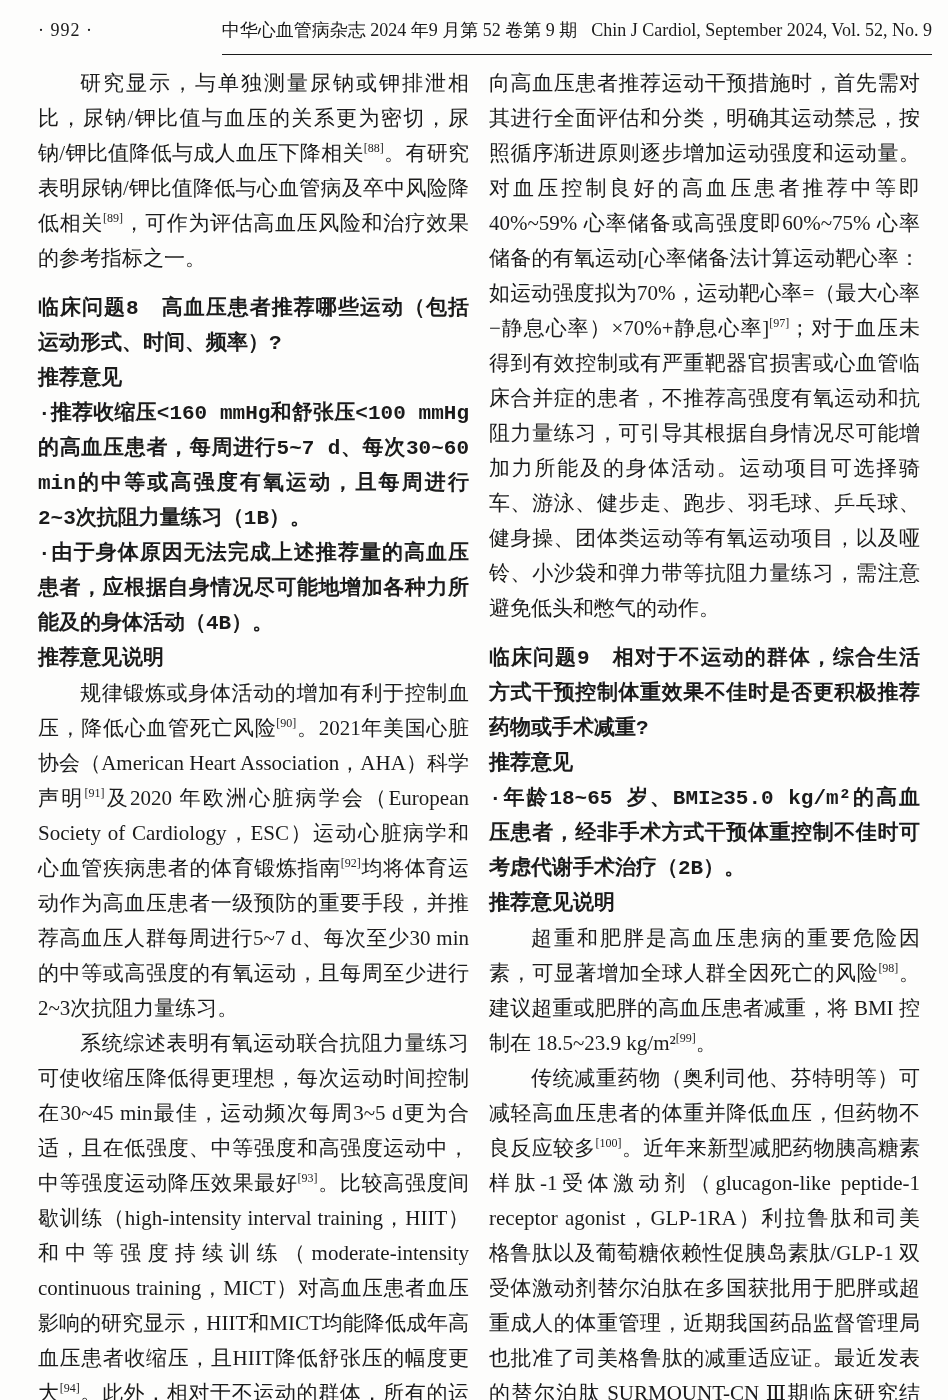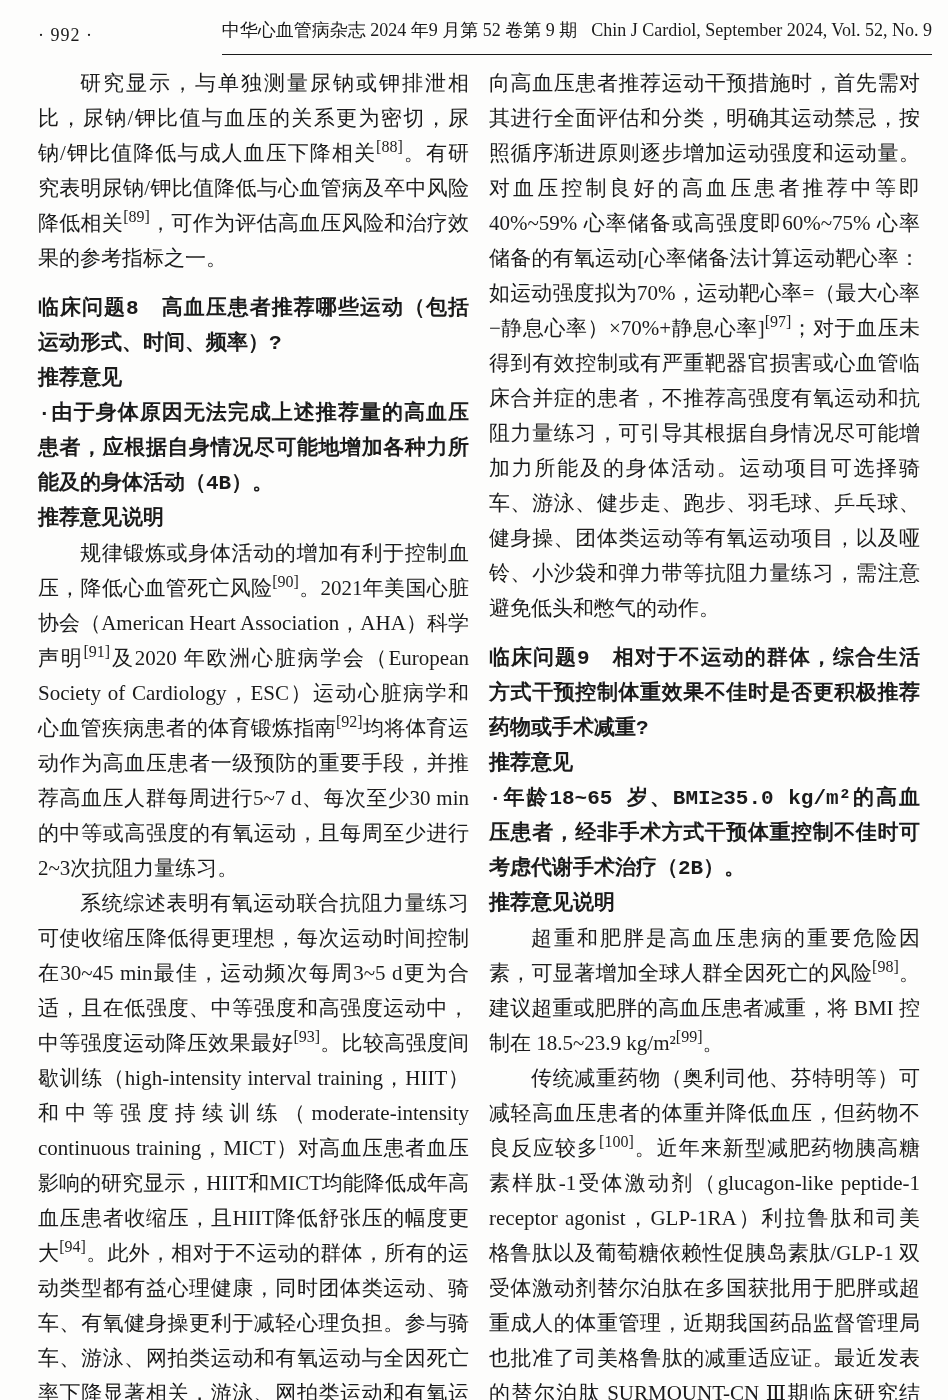--- a/index.html
+++ b/index.html
@@ -4,21 +4,21 @@
 <style>
   html,body { margin:0; padding:0; background:#ffffff; }
   .page {
     position:relative; width:948px; height:1400px;
     background:#fdfdfc; overflow:hidden; box-sizing:border-box;
     color:#1b1b1b;
     font-family:"Liberation Serif","DejaVu Serif",serif;
   }
   .page-header {
     position:absolute; top:18px; left:38px; right:16px;
-    display:flex; align-items:center; justify-content:space-between;
+    display:flex; align-items:flex-start; justify-content:space-between;
     font-size:18px; line-height:24px; white-space:nowrap;
   }
   .page-number { padding-bottom:4px; letter-spacing:1px; }
   .journal-line {
     border-bottom:1.6px solid #1b1b1b; padding-bottom:12px;
     text-align:right;
   }
   .journal-line .en { margin-left:14px; }
   .cols {
     position:absolute; top:66px; left:38px;
@@ -30,37 +30,38 @@
     text-align:justify; text-justify:inter-ideograph;
   }
   .col p.para { text-indent:2em; }
   .col p.cont { text-indent:0; }
   .heading, .label, .bullet {
     font-family:Liberation Mono, monospace;
     font-weight:700;
   }
   .heading { margin-top:15px !important; }
   sup {
-    font-size:16px; line-height:0; vertical-align:super;
+    font-size:12px; line-height:0; vertical-align:super;
     letter-spacing:0;
   }
 </style>
 </head>
 <body>
 
 <div class="page">
   <div class="page-header">
     <span class="page-number">· 992 ·</span>
     <span class="journal-line"><span>中华心血管病杂志 2024 年9 月第 52 卷第 9 期</span><span class="en">Chin J Cardiol, September 2024, Vol. 52, No. 9</span></span>
   </div>
   <div class="cols">
     <div class="col">
         <p class="para">研究显示，与单独测量尿钠或钾排泄相比，尿钠/钾比值与血压的关系更为密切，尿钠/钾比值降低与成人血压下降相关<sup>[88]</sup>。有研究表明尿钠/钾比值降低与心血管病及卒中风险降低相关<sup>[89]</sup>，可作为评估高血压风险和治疗效果的参考指标之一。</p>
         <p class="heading">临床问题8　高血压患者推荐哪些运动（包括运动形式、时间、频率）?</p>
         <p class="label">推荐意见</p>
+        <p class="bullet">·推荐收缩压&lt;160 mmHg和舒张压&lt;100 mmHg的高血压患者，每周进行5~7 d、每次30~60 min的中等或高强度有氧运动，且每周进行2~3次抗阻力量练习（1B）。</p>
         <p class="bullet">·由于身体原因无法完成上述推荐量的高血压患者，应根据自身情况尽可能地增加各种力所能及的身体活动（4B）。</p>
         <p class="label">推荐意见说明</p>
         <p class="para">规律锻炼或身体活动的增加有利于控制血压，降低心血管死亡风险<sup>[90]</sup>。2021年美国心脏协会（American Heart Association，AHA）科学声明<sup>[91]</sup>及2020 年欧洲心脏病学会（European Society of Cardiology，ESC）运动心脏病学和心血管疾病患者的体育锻炼指南<sup>[92]</sup>均将体育运动作为高血压患者一级预防的重要手段，并推荐高血压人群每周进行5~7 d、每次至少30 min 的中等或高强度的有氧运动，且每周至少进行2~3次抗阻力量练习。</p>
         <p class="para">系统综述表明有氧运动联合抗阻力量练习可使收缩压降低得更理想，每次运动时间控制在30~45 min最佳，运动频次每周3~5 d更为合适，且在低强度、中等强度和高强度运动中，中等强度运动降压效果最好<sup>[93]</sup>。比较高强度间歇训练（high-intensity interval training，HIIT）和中等强度持续训练（moderate-intensity continuous training，MICT）对高血压患者血压影响的研究显示，HIIT和MICT均能降低成年高血压患者收缩压，且HIIT降低舒张压的幅度更大<sup>[94]</sup>。此外，相对于不运动的群体，所有的运动类型都有益心理健康，同时团体类运动、骑车、有氧健身操更利于减轻心理负担。参与骑车、游泳、网拍类运动和有氧运动与全因死亡率下降显著相关，游泳、网拍类运动和有氧运动与心血管病死亡率下降显著相关，其中参与网拍类运动可使全因死亡风险下降47%（=0.53，95% 0.40~0.69），被认为是性价比最高的运动类型。</p>
       </div>
     <div class="col">
         <p class="cont">向高血压患者推荐运动干预措施时，首先需对其进行全面评估和分类，明确其运动禁忌，按照循序渐进原则逐步增加运动强度和运动量。对血压控制良好的高血压患者推荐中等即40%~59% 心率储备或高强度即60%~75% 心率储备的有氧运动[心率储备法计算运动靶心率：如运动强度拟为70%，运动靶心率=（最大心率−静息心率）×70%+静息心率]<sup>[97]</sup>；对于血压未得到有效控制或有严重靶器官损害或心血管临床合并症的患者，不推荐高强度有氧运动和抗阻力量练习，可引导其根据自身情况尽可能增加力所能及的身体活动。运动项目可选择骑车、游泳、健步走、跑步、羽毛球、乒乓球、健身操、团体类运动等有氧运动项目，以及哑铃、小沙袋和弹力带等抗阻力量练习，需注意避免低头和憋气的动作。</p>
         <p class="heading">临床问题9　相对于不运动的群体，综合生活方式干预控制体重效果不佳时是否更积极推荐药物或手术减重?</p>
         <p class="label">推荐意见</p>
         <p class="bullet">·年龄18~65 岁、BMI≥35.0 kg/m²的高血压患者，经非手术方式干预体重控制不佳时可考虑代谢手术治疗（2B）。</p>

